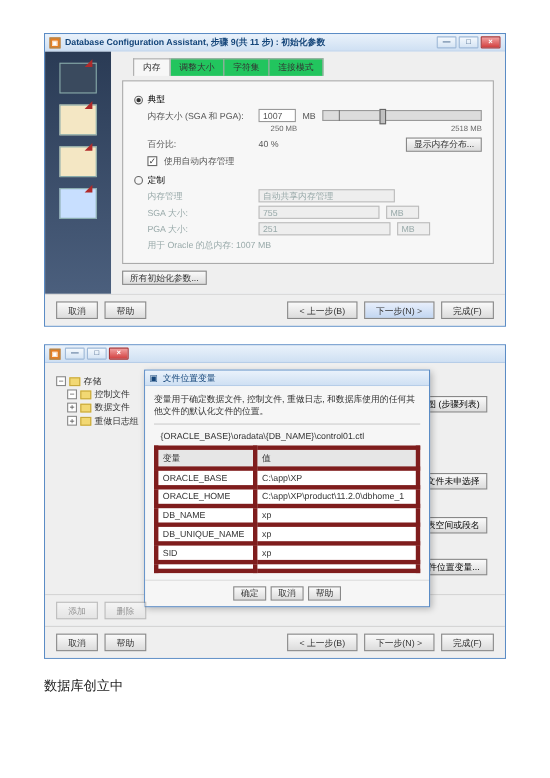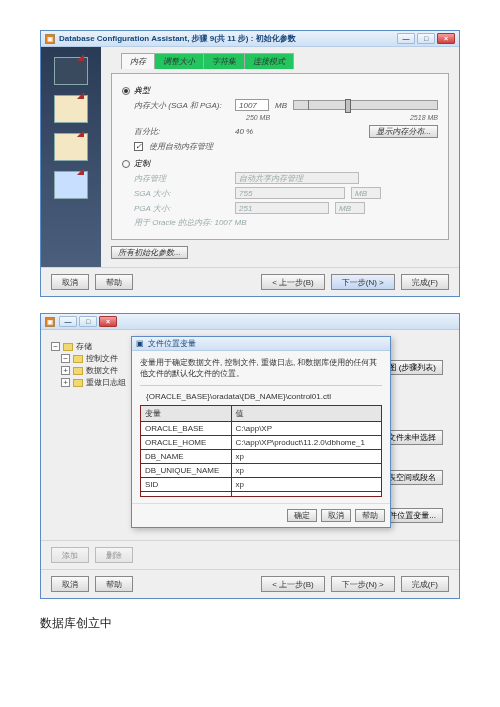--- a/index.html
+++ b/index.html
@@ -5,21 +5,21 @@
   * { box-sizing: border-box; margin: 0; padding: 0; font-family: "Microsoft YaHei", Tahoma, Arial, sans-serif; }
   body { background: #fff; width: 500px; margin: 0 auto; font-size: 8px; position: relative; }
   .page { padding: 30px 40px; }
   .window { border: 1px solid #5b8cc5; background: #dfe9f6; margin-bottom: 16px; }
   .titlebar { display: flex; align-items: center; height: 16px; padding: 0 4px; background: linear-gradient(#eaf2fb,#cfe0f3); border-bottom: 1px solid #b6cde8; font-weight: bold; }
   .titlebar .ico { width: 10px; height: 10px; background: #e67e22; border: 1px solid #a85; margin-right: 4px; font-size: 6px; display: flex; align-items: center; justify-content: center; color:#fff; }
   .titlebar .title { color: #15467a; font-size: 8px; flex: 1; white-space: nowrap; overflow: hidden; }
   .win-buttons { display: flex; gap: 2px; }
   .win-btn { width: 18px; height: 11px; background: linear-gradient(#f5f9fd,#d5e4f4); border: 1px solid #9fb9d8; border-radius: 1px; font-size: 7px; line-height: 7px; display: flex; align-items: center; justify-content: center; color: #2a4d77; }
   .win-btn.close { background: linear-gradient(#f2a0a0,#d24040); color:#fff; border-color:#a33; }
-  .client { background: #e7eef5; display: flex; padding: 0; font-style: italic; }
+  .client { background: #e7eef5; display: flex; padding: 0; }
   .sidebar { width: 60px; background: linear-gradient(#2a3b55,#4b5f7d); padding: 10px 6px; display: flex; flex-direction: column; gap: 10px; align-items: center; }
   .side-ico { width: 34px; height: 28px; border: 1px solid #8aa; background: #f4e7c4; position: relative; }
   .side-ico::after { content:""; position:absolute; right:-2px; top:-2px; width:0;height:0; border:5px solid transparent; border-left-color:#b02b2b; transform: rotate(45deg); }
   .side-ico.chip { background:#3a4a5e; }
   .side-ico.blue { background:#c8dfff; }
   .main { flex: 1; background: #efefef; padding: 6px 10px 8px; }
   .tabs { display:flex; gap:0; margin-bottom: 4px; margin-left: 10px; }
   .tab { padding: 2px 8px; border:1px solid #aaa; border-bottom:none; background:#22c55e; font-size:8px; color:#333; margin-right:-1px; }
   .tab.active { background:#f7f7f7; position:relative; z-index:1; }
   .panel { border:1px solid #aaa; background:#f7f7f7; padding: 8px 10px; min-height: 160px; }
@@ -50,23 +50,23 @@
   .exp { width:9px; height:9px; border:1px solid #888; background:#fff; display:flex; align-items:center; justify-content:center; font-size:8px; line-height:8px; color:#444; }
   .folder { width:10px; height:8px; background:#f2d873; border:1px solid #c8a93a; }
   .bg-big-btn { position:absolute; right:16px; padding:0 6px; height:15px; border:1px solid #888; background:linear-gradient(#fafafa,#dcdcdc); font-size:8px; display:flex; align-items:center; }
   .bg1 { top: 30px; } .bg2 { top: 100px; } .bg3 { top: 140px; } .bg4 { top: 178px; }
   .modal { position:absolute; left: 90px; top: 6px; width: 260px; border:1px solid #5b8cc5; background:#eef4fb; box-shadow: 2px 2px 6px rgba(0,0,0,.25); }
   .modal .mtitle { display:flex; align-items:center; height:14px; padding:0 4px; background: linear-gradient(#eaf2fb,#cfe0f3); border-bottom:1px solid #b6cde8; font-size:8px; color:#15467a; }
   .modal .mtitle .ico { width:9px; height:9px; margin-right:3px; }
   .modal .mbody { background:#f6f6f6; padding:6px 8px; font-size:8px; color:#333; }
   .subgroup { border-top:1px solid #ccc; margin-top:6px; padding-top:4px; }
   table.vars { width:100%; border-collapse:collapse; margin-top:3px; }
-  table.vars th, table.vars td { border:1px solid #7f1d1d; padding:2px 4px; font-size:8px; text-align:left; background:#fff; font-weight:normal; }
+  table.vars th, table.vars td { border:4px solid #7f1d1d; padding:2px 4px; font-size:8px; text-align:left; background:#fff; font-weight:normal; }
   table.vars th { background:#e6e6e6; }
-  .modal .mfoot { display:flex; justify-content:flex-end; gap:4px; padding:5px; background:#f6f6f6; border-top:1px solid #ddd; }
+  .modal .mfoot { display:flex; justify-content:center; gap:4px; padding:5px; background:#f6f6f6; border-top:1px solid #ddd; }
   .footer2 { display:flex; gap:6px; padding:6px 10px; background:#efefef; border-top: 1px solid #d5d5d5; }
   .caption { font-size: 12px; color:#222; margin-top: 4px; }
 </style>
 </head>
 <body>
 <div class="page">
 
 <div class="window">
   <div class="titlebar">
     <span class="ico">▣</span>
@@ -128,21 +128,21 @@
           <span class="lbl">内存管理</span>
           <span class="input dim" style="width:124px">自动共享内存管理</span>
         </div>
         <div class="field-row dim">
           <span class="lbl">SGA 大小:</span>
           <span class="input dim" style="width:110px">755</span>
           <span class="input dim" style="width:30px">MB</span>
         </div>
         <div class="field-row dim">
           <span class="lbl">PGA 大小:</span>
-          <span class="input dim" style="width:94px">251</span>
+          <span class="input dim" style="width:120px">251</span>
           <span class="input dim" style="width:30px">MB</span>
         </div>
         <div class="field-row dim">
           <span>用于 Oracle 的总内存: 1007 MB</span>
         </div>
       </div>
       <div style="margin-top:6px">
         <span class="btn small">所有初始化参数...</span>
       </div>
     </div>

